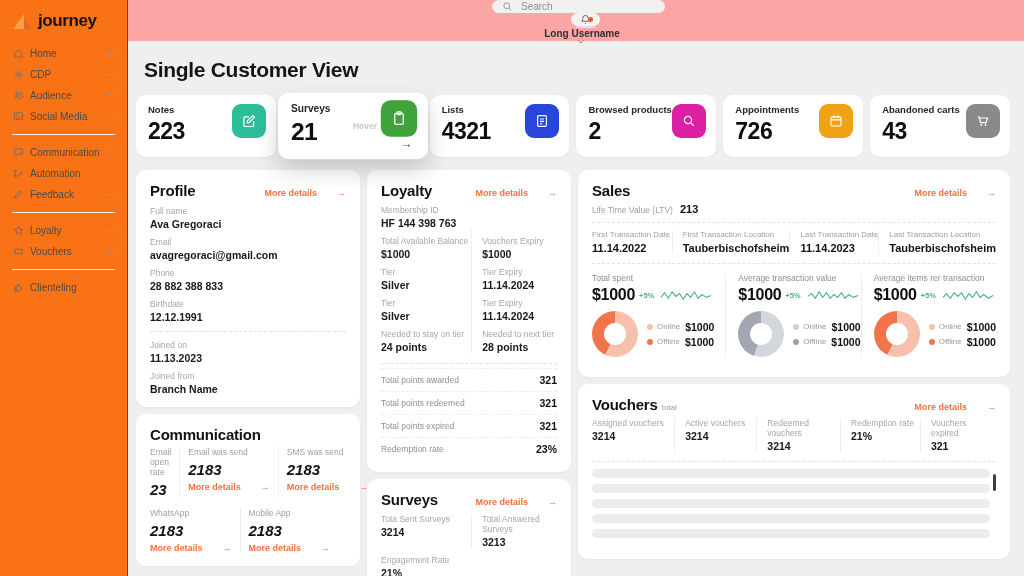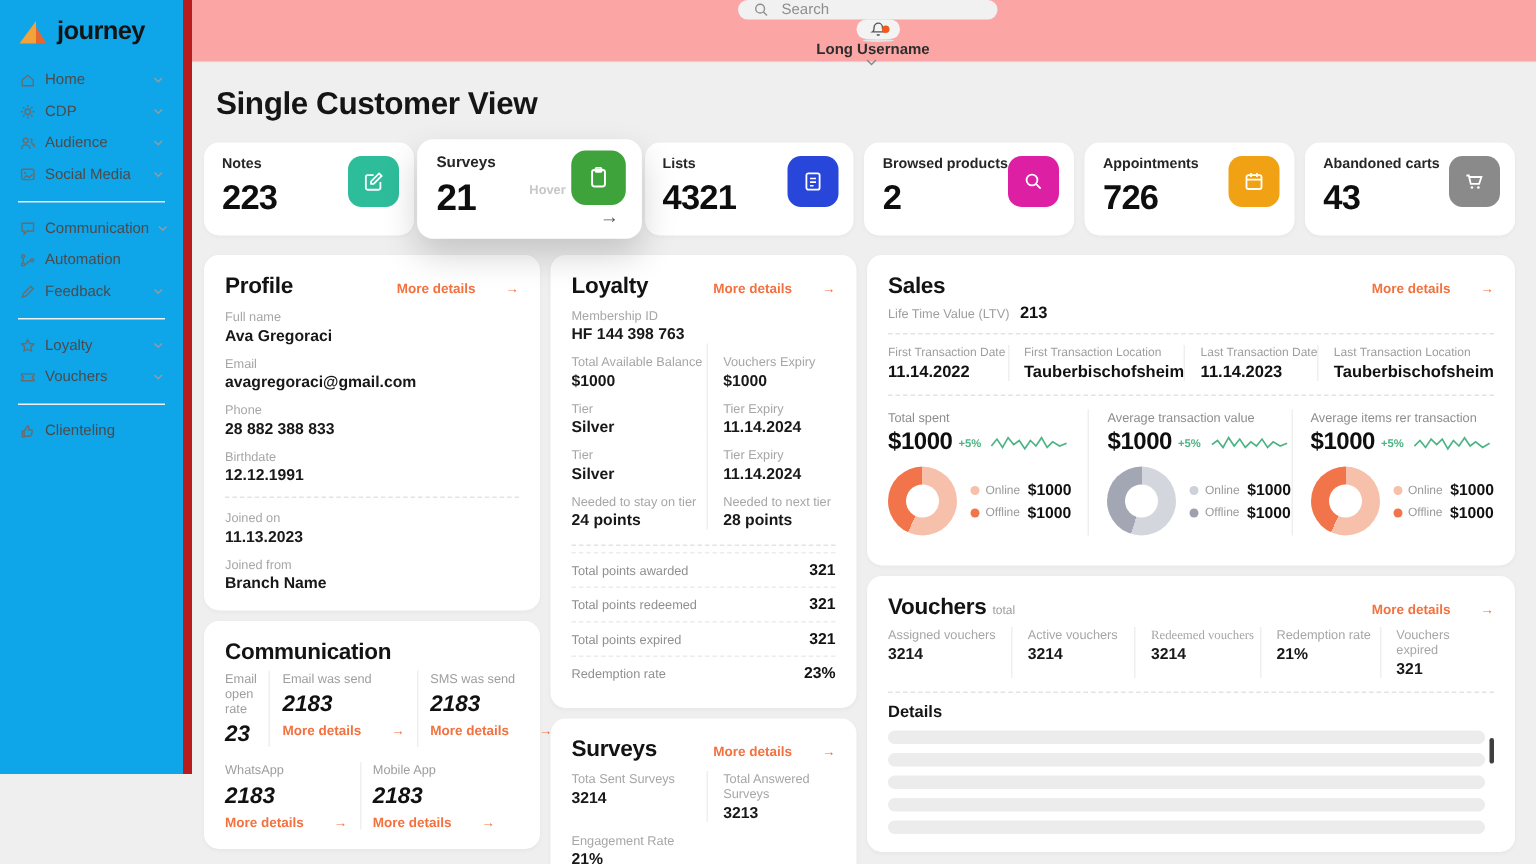--- a/index.html
+++ b/index.html
@@ -1,21 +1,21 @@
 <!DOCTYPE html>
 <html><head>
 <meta charset="utf-8">
 <style>
   html,body{margin:0;padding:0;overflow:hidden;}
   body{width:1024px;height:576px;background:#EFEFEF;font-family:"Liberation Sans",sans-serif;color:#1a1a1a;position:relative;}
   *{box-sizing:border-box;}
   svg{display:block;}
 
   
-  .sidebar{position:absolute;left:0;top:0;width:128px;height:516px;background:#0ea5e9;border-right:6px solid #b91c1c;z-index:5;}
+  .sidebar{position:absolute;left:0;top:0;width:128px;height:576px;background:#f97316;border-right:1px solid #b91c1c;z-index:5;}
   .logo{display:flex;align-items:center;gap:5px;padding:11px 12px 12px 12px;}
   .logo-text{font-size:17px;font-weight:800;color:#141414;letter-spacing:-0.4px;}
   .sb-item{display:flex;align-items:center;gap:6px;padding:5px 13px;cursor:pointer;}
   .sb-ic{color:#6b6b6b;flex:0 0 auto;display:flex;}
   .sb-label{font-size:10px;color:#4b4b4b;font-weight:500;white-space:nowrap;}
   .sb-chev{margin-left:auto;display:flex;}
   .sb-divider{border-top:1px solid #F0F0F0;margin:7px 12px;}
   .sb-settings{position:absolute;left:0;right:0;bottom:10px;}
 
   
@@ -693,34 +693,33 @@
         <div class="v-grid">
           <div class="v-cell">
             <div class="f-label" style="margin-top:0;">Assigned vouchers</div>
             <div class="f-value">3214</div>
           </div>
           <div class="v-cell">
             <div class="f-label" style="margin-top:0;">Active vouchers</div>
             <div class="f-value">3214</div>
           </div>
           <div class="v-cell">
-            <div class="f-label" style="margin-top:0;font-family:Liberation Serif, serif;">Redeemed vouchers</div>
+            <div class="f-label" style="margin-top:0;">Redeemed vouchers</div>
             <div class="f-value">3214</div>
           </div>
           <div class="v-cell">
             <div class="f-label" style="margin-top:0;">Redemption rate</div>
             <div class="f-value">21%</div>
           </div>
           <div class="v-cell">
             <div class="f-label" style="margin-top:0;">Vouchers expired</div>
             <div class="f-value">321</div>
           </div>
         </div>
         <div class="dash" style="margin:9px 0 7px 0;"></div>
-        <div class="details-head">Details</div>
         <div class="details">
           <div class="sk"></div>
           <div class="sk"></div>
           <div class="sk"></div>
           <div class="sk"></div>
           <div class="sk"></div>
           <div class="scrollthumb"></div>
         </div>
       </section>
     </div>

